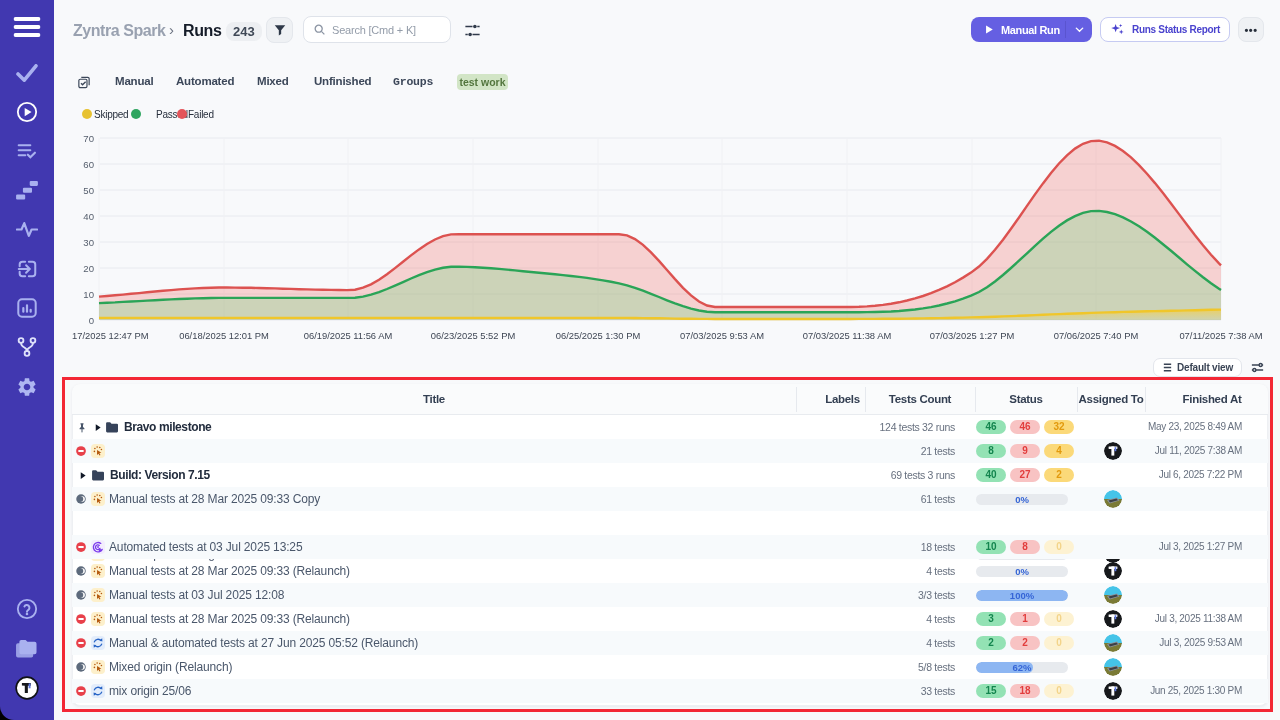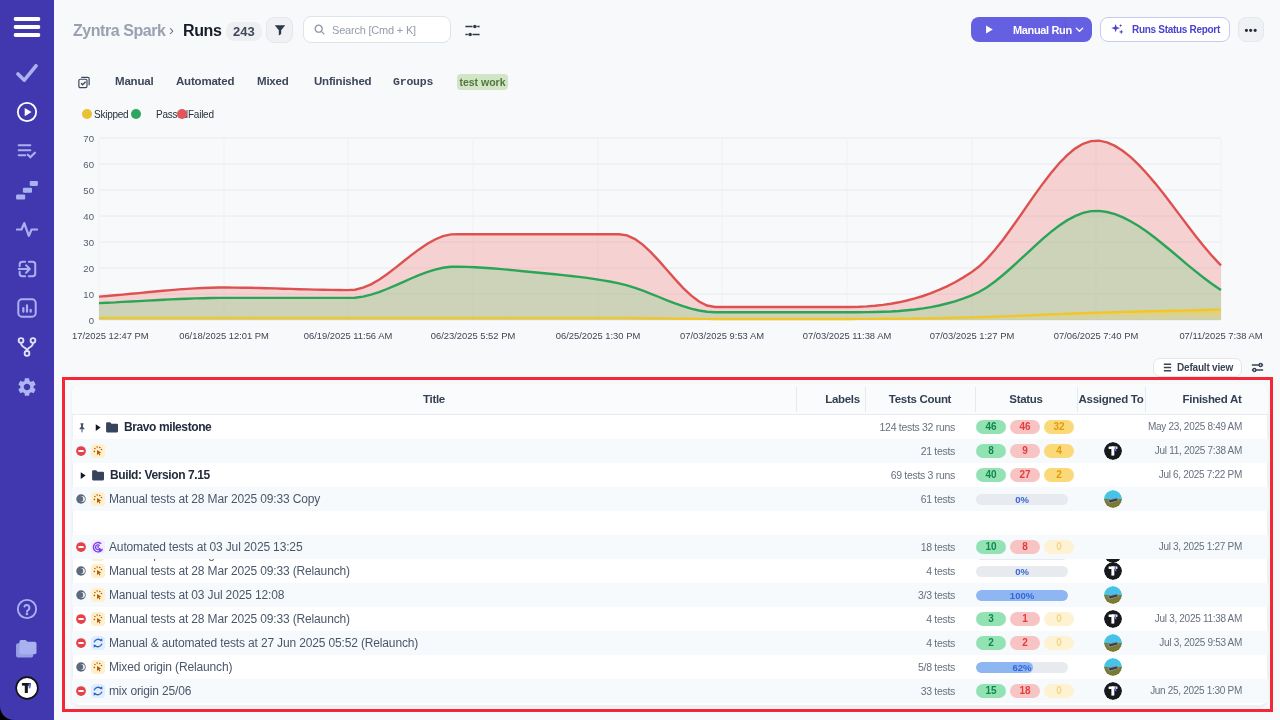--- a/index.html
+++ b/index.html
@@ -13,21 +13,21 @@
 
 #crumb1 { position:absolute; left:73px; top:21.5px; font-size:16px; font-weight:700; color:#99a1b0; letter-spacing:-0.45px; }
 #crumbsep { position:absolute; left:169px; top:21px; font-size:15px; color:#6b7280; }
 #crumb2 { position:absolute; left:183px; top:21.5px; font-size:16px; font-weight:700; color:#161d29; letter-spacing:-0.4px; }
 #badge243 { position:absolute; left:226px; top:22px; background:#edeff2; color:#3f4856; font-size:13px; font-weight:700; border-radius:8px; padding:2px 7px; }
 .hbtn { position:absolute; border-radius:8px; display:flex; align-items:center; justify-content:center; }
 #filterbtn { left:266px; top:17px; width:27px; height:26px; background:#eff1f4; border:1px solid #e4e7ec; }
 #searchbox { left:303px; top:16px; width:148px; height:27px; background:#fff; border:1px solid #dfe3ea; border-radius:8px; justify-content:flex-start; padding-left:9px; }
 #searchbox span { color:#939ca9; font-size:11px; margin-left:6px; letter-spacing:-0.2px; }
 #slidersbtn { left:461px; top:19px; width:22px; height:22px; }
-#manualrun { left:971px; top:17px; width:121px; height:25px; background:#655fe2; border-radius:8px; color:#fff; font-size:11px; font-weight:700; letter-spacing:-0.35px; justify-content:flex-start; padding-left:13px;gap:12px; }
+#manualrun { left:971px; top:17px; width:121px; height:25px; background:#655fe2; border-radius:8px; color:#fff; font-size:11px; font-weight:700; letter-spacing:-0.35px; justify-content:flex-start; padding-left:13px; }
 #manualrun .divider { position:absolute; left:94px; top:4px; bottom:4px; width:1px; background:#5a54cf; }
 #runstatus { left:1100px; top:17px; width:130px; height:25px; background:#fff; border:1.5px solid #c6cbf2; color:#4a43ce; font-size:10px; font-weight:700; letter-spacing:-0.3px; white-space:nowrap; }
 #dots3 { left:1238px; top:17px; width:26px; height:25px; background:#eff1f4; border:1px solid #e4e7ec; color:#272e3a; font-size:11px; font-weight:700; letter-spacing:0.5px; }
 
 .tab { position:absolute; top:75px; font-size:11.5px; font-weight:700; color:#3c4759; letter-spacing:-0.2px; }
 #testwork { position:absolute; left:457px; top:74px; width:51px; height:16px; line-height:16px; text-align:center; background:#d2e5c6; color:#53763e; font-size:10.5px; font-weight:700; border-radius:4px; }
 
 .ldot { position:absolute; top:108.5px; width:10px; height:10px; border-radius:50%; }
 .ltxt { position:absolute; top:108.5px; font-size:10px; color:#272f3d; letter-spacing:-0.25px; }
 

